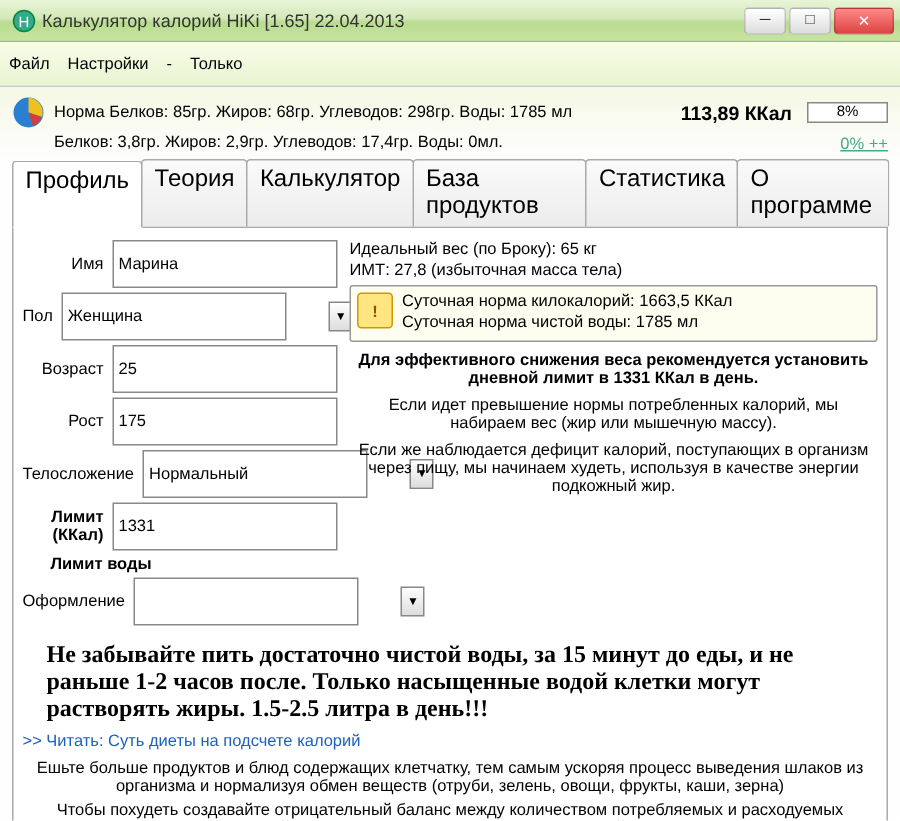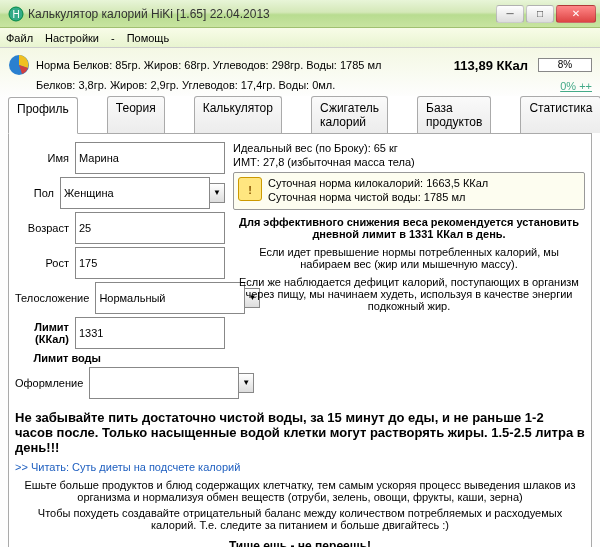--- a/index.html
+++ b/index.html
@@ -5,47 +5,47 @@
 * { margin: 0; padding: 0; box-sizing: border-box; font-family: Tahoma, sans-serif; }
 body { background: #fff; width: 600px; height: 547px; overflow: hidden; }
 .titlebar { height: 28px; background: linear-gradient(to bottom, #e8f5d8 0%, #d4e8b8 45%, #b8dc90 55%, #c8e4a0 100%); display: flex; align-items: center; padding: 0 4px; border-bottom: 1px solid #a0c070; }
 .title-icon { width: 16px; height: 16px; margin: 0 4px; }
 .title-text { flex: 1; font-size: 12px; color: #333; }
 .win-btns { display: flex; gap: 2px; }
 .win-btn { width: 28px; height: 18px; border: 1px solid rgba(0,0,0,0.2); border-radius: 3px; display: flex; align-items: center; justify-content: center; font-size: 10px; cursor: pointer; }
 .win-min { background: linear-gradient(#fff,#ddd); color: #333; }
 .win-max { background: linear-gradient(#fff,#ddd); color: #333; }
 .win-close { background: linear-gradient(#f88,#d44); color: #fff; width: 40px; }
-.menubar { height: 20px; background: linear-gradient(#f8fce8,#e8f4d0); display: flex; align-items: center; padding: 0 6px; gap: 12px; font-size: 11px; border-bottom: 1px solid #ccc; }
+.menubar { height: 30px; background: linear-gradient(#f8fce8,#e8f4d0); display: flex; align-items: center; padding: 0 6px; gap: 12px; font-size: 11px; border-bottom: 1px solid #ccc; }
 .menubar span { cursor: pointer; }
 .content { background: linear-gradient(to bottom, #f4f8e4 0%, #fefefe 10%); height: calc(547px - 48px); padding: 4px 8px 8px 8px; }
 .info-row { display: flex; align-items: center; font-size: 11px; margin: 2px 0; }
 .info-row .pie { width: 22px; height: 22px; margin-right: 6px; }
 .info-text { flex: 1; }
 .kcal-big { font-weight: bold; font-size: 13px; margin-right: 10px; }
 .prog-box { width: 54px; height: 14px; border: 1px solid #888; background: #fff; font-size: 10px; text-align: center; line-height: 12px; margin-left: auto; }
 .plus-link { font-size: 11px; color: #4a8; cursor: pointer; margin-left: auto; margin-top: 2px; text-decoration: underline; }
-.tabs { display: flex; background: #fff; border-bottom: 1px solid #aaa; margin-top: 4px; font-size: 12px; gap: 30px; }
+.tabs { display: flex; background: #fff; border-bottom: 1px solid #aaa; margin-top: 4px; font-size: 16px; }
 .tab { padding: 4px 8px; border: 1px solid #aaa; border-bottom: none; background: linear-gradient(#fafafa,#ececec); margin-right: -1px; cursor: pointer; border-radius: 3px 3px 0 0; }
 .tab.active { background: #fff; font-weight: normal; position: relative; top: 1px; border-bottom: 1px solid #fff; }
 .tab-body { border: 1px solid #aaa; border-top: none; padding: 8px 6px; background: #fff; font-size: 11px; }
 .cols { display: flex; gap: 8px; }
 .form-col { width: 210px; }
 .info-col { flex: 1; }
 .frow { display: flex; align-items: center; margin-bottom: 3px; }
 .frow label { width: 86px; text-align: right; margin-right: 6px; font-size: 11px; }
 .frow input, .frow select { flex: 1; height: 32px; border: 1px solid #888; font-size: 11px; padding: 0 3px; background: #fff; }
-.frow .sel-wrap { flex: 1; display: flex; align-items: center; }
+.frow .sel-wrap { flex: 1; display: flex; align-items: center; gap: 29px; }
 .dd-btn { width: 16px; height: 20px; border: 1px solid #888; background: linear-gradient(#fff,#ddd); margin-left: -1px; font-size: 8px; text-align: center; line-height: 18px; }
 .info-line { font-size: 11px; margin-bottom: 2px; }
 .alert-box { display: flex; align-items: flex-start; border: 1px solid #999; background: #fdfdf0; padding: 4px; margin: 4px 0; border-radius: 2px; }
 .alert-ic { width: 24px; height: 24px; margin-right: 6px; background: #ffe680; border: 1px solid #cc9900; border-radius: 3px; text-align: center; line-height: 24px; font-weight: bold; color: #885500; flex-shrink: 0; }
 .bold-advice { font-weight: bold; text-align: center; margin: 6px 0; }
 .para { font-size: 11px; text-align: center; margin: 6px 4px; }
-.sep-text { font-size: 13px; font-weight: bold; margin: 8px 0 4px 0; }
+.sep-text { font-size: 16px; font-weight: bold; margin: 8px 0 4px 16px; font-family: Liberation Serif, serif; }
 .link { color: #2060c0; cursor: pointer; font-size: 11px; margin: 6px 0; display: block; }
 .note { font-size: 11px; margin: 4px 0; text-align: center; }
 .slogan { text-align: center; font-weight: bold; font-size: 12px; margin: 8px 0 2px 0; }
 </style>
 </head>
 <body>
 
 <div class="titlebar">
   <svg class="title-icon" viewBox="0 0 16 16">
       <circle cx="8" cy="8" r="7" fill="#3a8" stroke="#084"></circle>
@@ -56,21 +56,21 @@
     <div class="win-btn win-min">─</div>
     <div class="win-btn win-max">□</div>
     <div class="win-btn win-close">✕</div>
   </div>
 </div>
 
 <div class="menubar">
   <span>Файл</span>
   <span>Настройки</span>
   <span>-</span>
-  <span>Помощь</span>
+  <span>Только</span>
 </div>
 
 <div class="content">
   <div class="info-row">
     <svg class="pie" viewBox="0 0 22 22">
         <circle cx="11" cy="11" r="10" fill="#2a80d0"></circle>
         <path d="M11 11 L11 1 A10 10 0 0 1 20 14 Z" fill="#f0c020"></path>
         <path d="M11 11 L20 14 A10 10 0 0 1 14 20 Z" fill="#d04040"></path>
       </svg>
     <div class="info-text">
@@ -81,23 +81,23 @@
   </div>
   <div class="info-row" style="padding-left:28px;">
     <div class="info-text">Белков: 3,8гр. Жиров: 2,9гр. Углеводов: 17,4гр. Воды: 0мл.</div>
     <span class="plus-link">0% ++</span>
   </div>
 
   <div class="tabs">
     <div class="tab active">Профиль</div>
     <div class="tab">Теория</div>
     <div class="tab">Калькулятор</div>
-    <div class="tab">Сжигатель калорий</div>
     <div class="tab">База продуктов</div>
     <div class="tab">Статистика</div>
+    <div class="tab">О программе</div>
   </div>
 
   <div class="tab-body">
     <div class="cols">
       <div class="form-col">
         <div class="frow">
             <label>Имя</label>
             <input value="Марина" style="">
           </div>
         <div class="frow">

